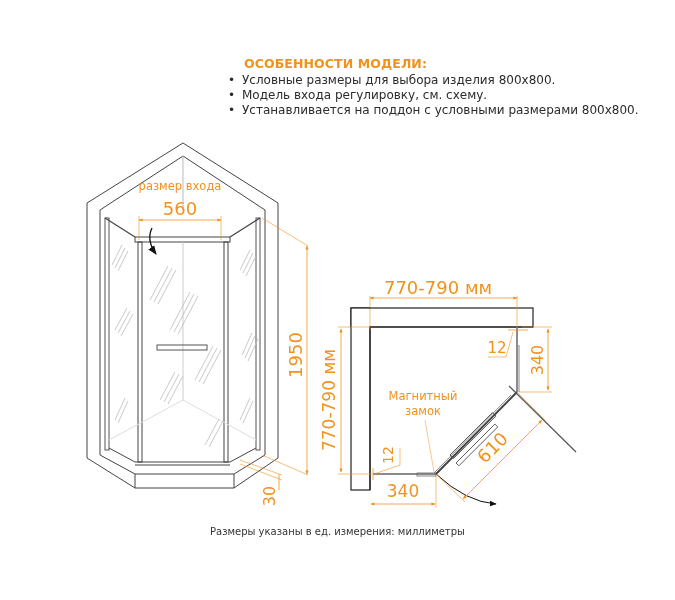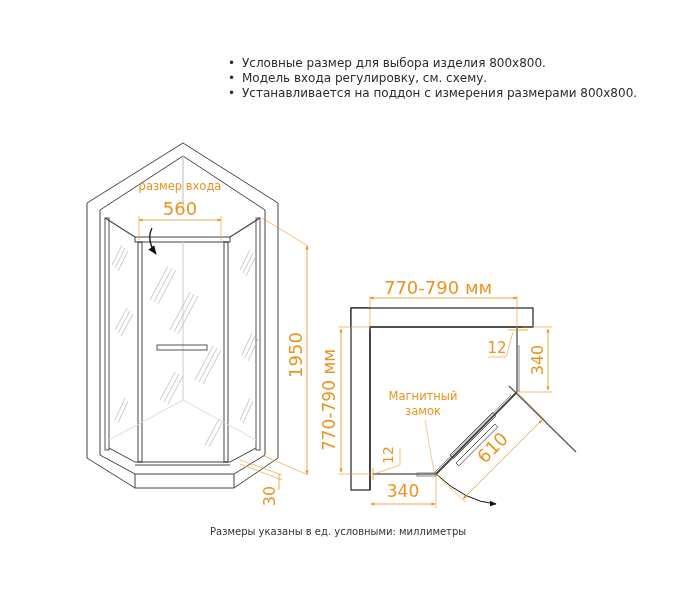--- a/index.html
+++ b/index.html
@@ -10,24 +10,25 @@
   .features li { position:relative; padding-left:0px; font-size:12px; line-height:15px; color:#2b2b2b; }
   .features li::before { content:"•"; position:absolute; left:-14px; top:0; color:#2b2b2b; }
   .diagram { position:absolute; left:0; top:0; }
   .footer { position:absolute; left:210px; top:526px; font-size:10px; color:#333; }
   svg text { font-family:"DejaVu Sans", sans-serif; }
 </style>
 </head>
 <body>
 
 <div class="features">
+  <h2>ОСОБЕННОСТИ МОДЕЛИ:</h2>
   <ul>
-    <li>Условные размер для выбора изделия 800х800.</li>
+    <li>Условные размеры для выбора изделия 800х800.</li>
     <li>Модель входа регулировку, см. схему.</li>
-    <li>Устанавливается на поддон с измерения размерами 800х800.</li>
+    <li>Устанавливается на поддон с условными размерами 800х800.</li>
   </ul>
 </div>
 
 <svg class="diagram" width="675" height="600" viewBox="0 0 675 600" xmlns="http://www.w3.org/2000/svg">
   <defs>
     <marker id="arr" viewBox="0 0 10 10" refX="9" refY="5" markerWidth="5" markerHeight="5" orient="auto-start-reverse">
       <path d="M0,1 L10,5 L0,9 z" fill="#f0921e"></path>
     </marker>
     <marker id="arrb" viewBox="0 0 10 10" refX="9" refY="5" markerWidth="7" markerHeight="7" orient="auto">
       <path d="M0,1 L10,5 L0,9 z" fill="#111"></path>
@@ -152,13 +153,13 @@
     <line x1="436" y1="474" x2="465" y2="502" stroke="#f0921e" stroke-width="0.6"></line>
     <line x1="542" y1="420" x2="463" y2="499" stroke="#f0921e" stroke-width="0.8" marker-start="url(#arr)" marker-end="url(#arr)"></line>
     <text transform="translate(497,452) rotate(-45)" font-size="18" fill="#f0921e" text-anchor="middle">610</text>
 
     <text x="423" y="400" font-size="11.5" fill="#f0921e" text-anchor="middle">Магнитный</text>
     <text x="423" y="415" font-size="11.5" fill="#f0921e" text-anchor="middle">замок</text>
     <line x1="425" y1="420" x2="434" y2="472" stroke="#f0921e" stroke-width="0.5"></line>
   </g>
 </svg>
 
-<div class="footer">Размеры указаны в ед. условными: миллиметры</div>
+<div class="footer">Размеры указаны в ед. измерения: миллиметры</div>
 
 </body></html>

